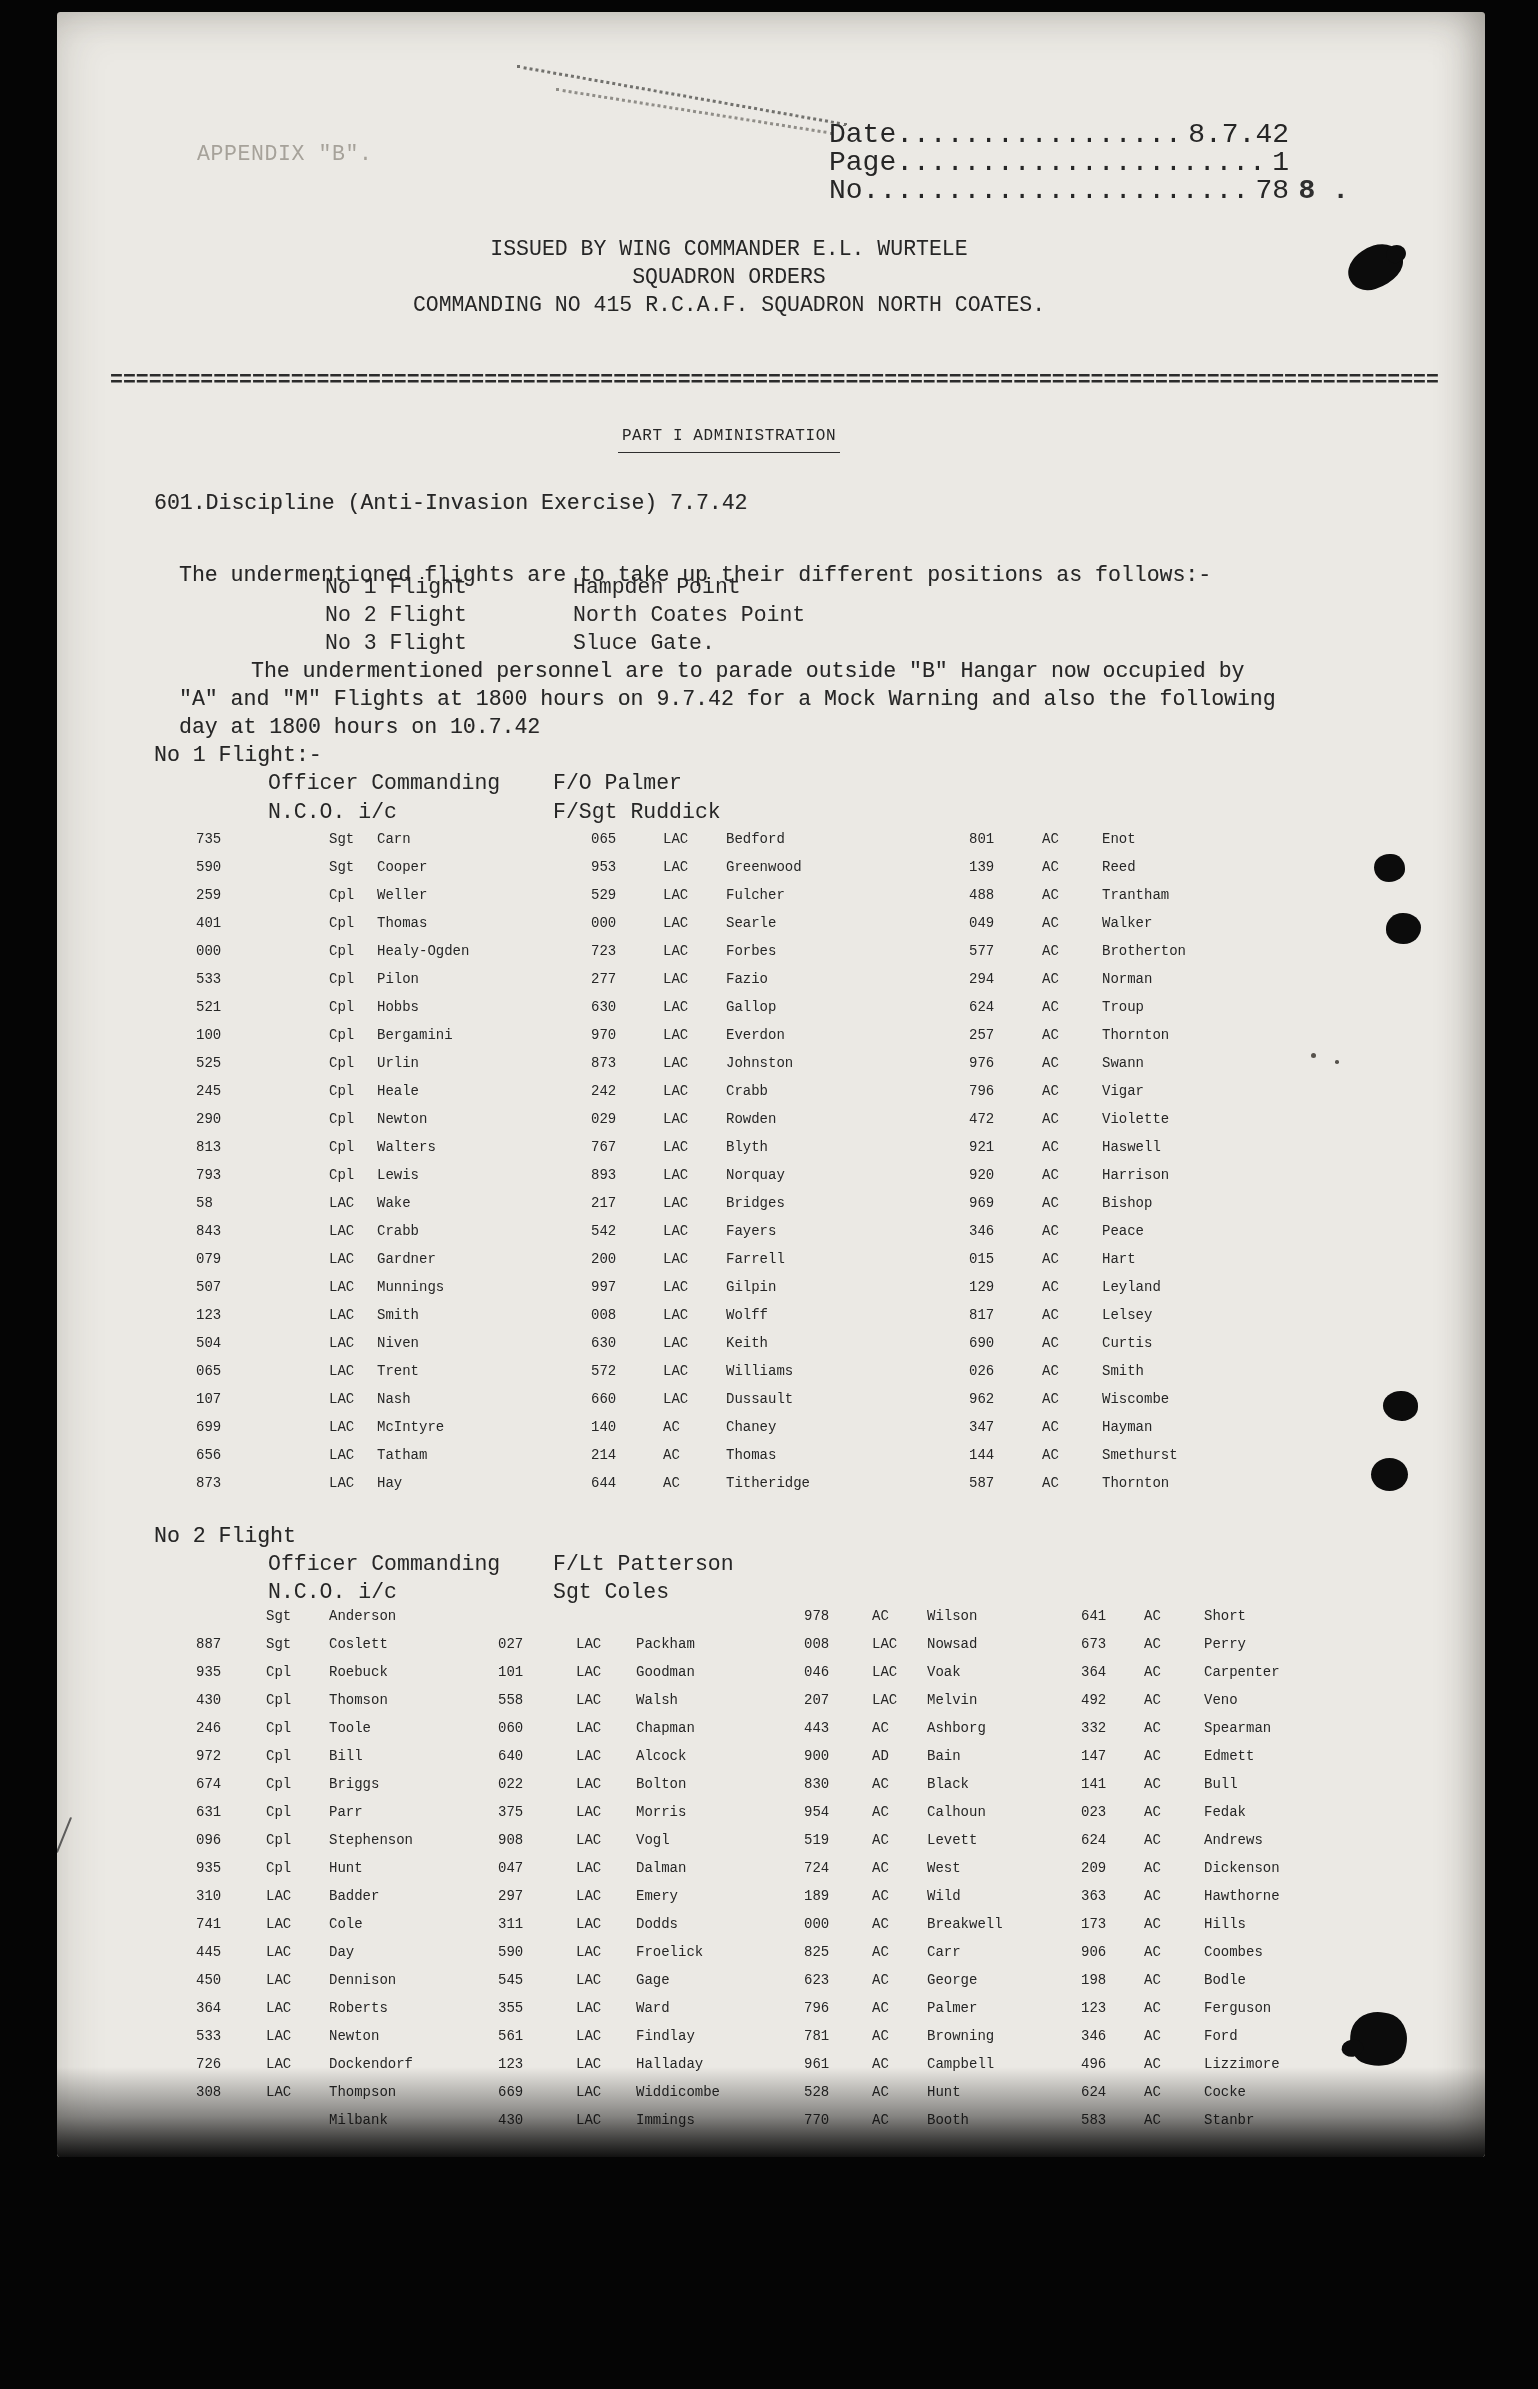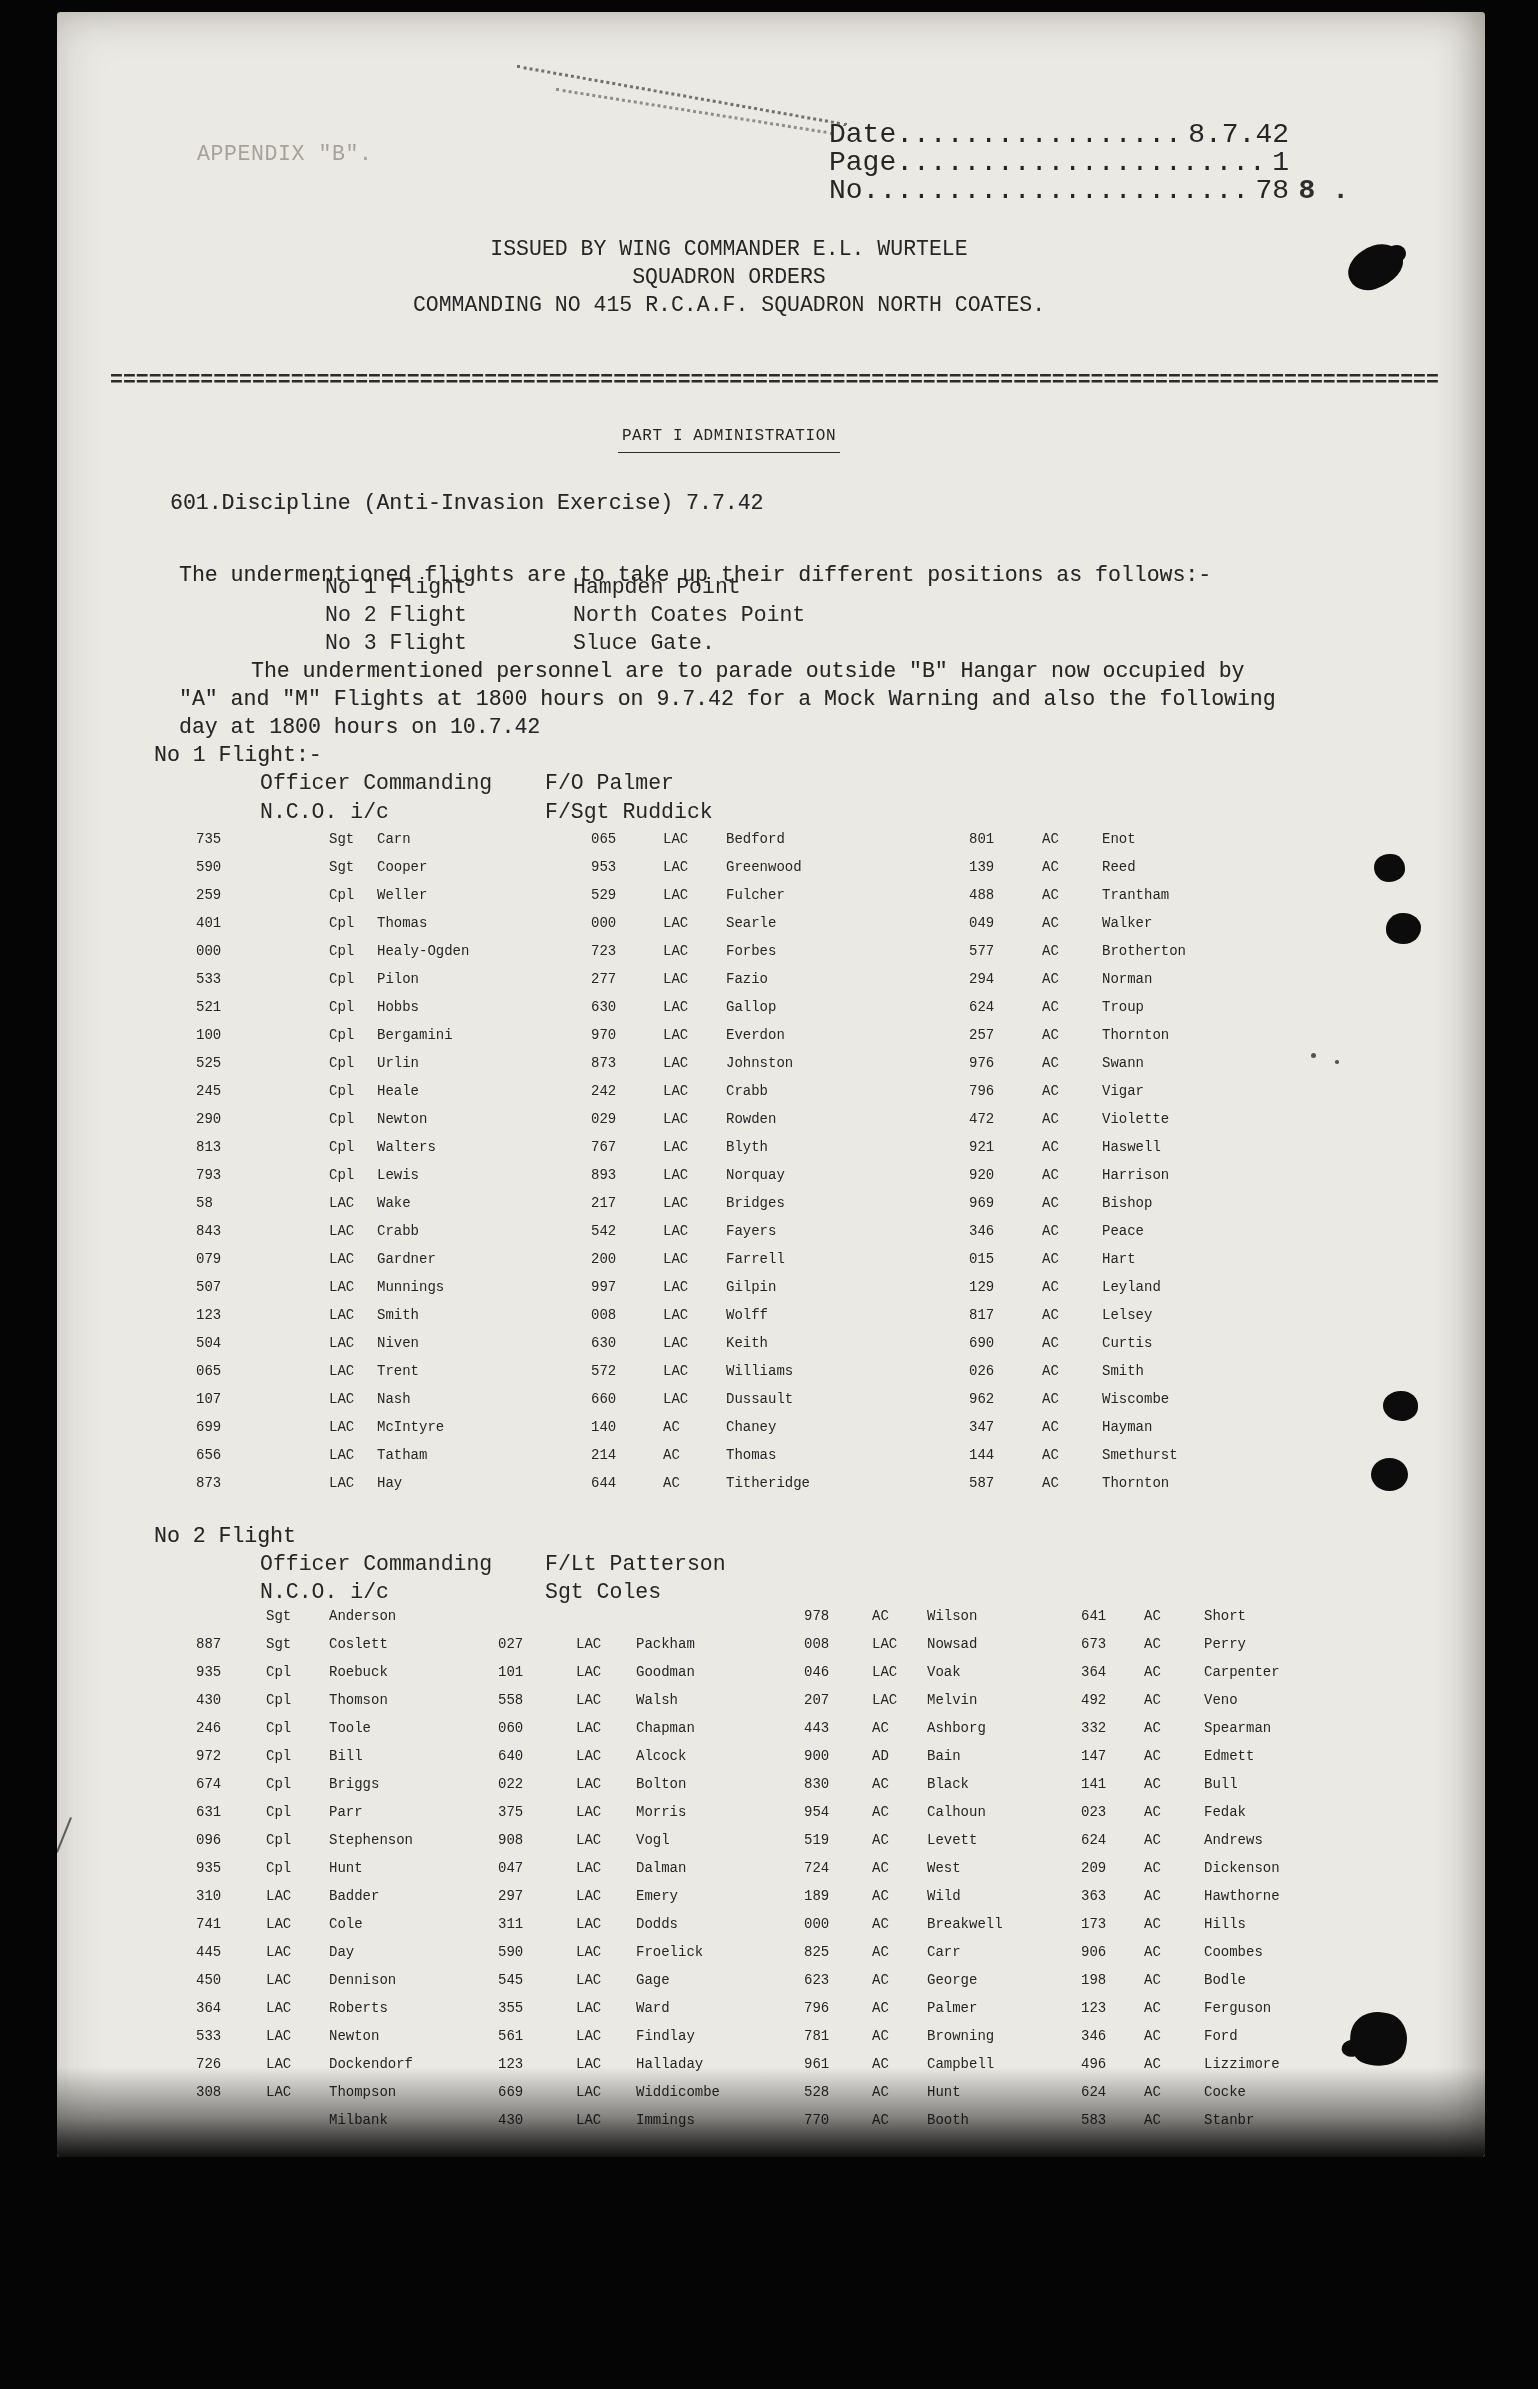--- a/index.html
+++ b/index.html
@@ -17,34 +17,34 @@
   .appendix{position:absolute;left:140px;top:130px;font-size:21.5px;color:#a6a29a;letter-spacing:0.6px;white-space:nowrap;}
   .meta{position:absolute;left:772px;top:109px;width:460px;font-size:28px;line-height:28px;}
   .meta-line{position:relative;display:flex;white-space:nowrap;}
   .m-dots{flex:1;overflow:hidden;}
   .m-val{text-align:right;}
   .m-stray{position:absolute;left:100%;top:0;margin-left:9.6px;font-weight:bold;color:#2f2f2f;}
   .title-block{position:absolute;left:0;top:223px;width:1344px;text-align:center;font-size:21.5px;line-height:28px;white-space:nowrap;}
   .divider{position:absolute;left:53px;top:356px;width:1332px;height:26px;font-size:21.5px;line-height:24px;white-space:nowrap;overflow:hidden;font-weight:bold;color:#2b2b2b;}
   .part-wrap{position:absolute;left:0;top:410px;width:1344px;text-align:center;font-size:16px;line-height:28px;}
   .part-heading{display:inline-block;border-bottom:1.8px solid #2e2e2e;padding:0 3.6px 1.8px;letter-spacing:0.6px;}
-  .l-601{left:97px;top:477px;margin-left:16px;}
+  .l-601{left:97px;top:477px;}
   .l-b{left:194px;top:505px;}
   .l-c{left:122px;top:549px;}
   .pos-row{position:absolute;left:268px;font-size:21.5px;line-height:28px;display:flex;white-space:nowrap;}
   .p0{top:561px}.p1{top:589px}.p2{top:617px}
   .pos-flight{display:inline-block;width:248px;}
   .l-d{left:194px;top:645px;}
   .l-e{left:122px;top:673px;}
   .l-f{left:122px;top:701px;}
   .l-f1title{left:97px;top:729px;}
   .oc-line{position:absolute;left:203px;font-size:21.5px;line-height:28px;white-space:nowrap;}
   .oc1{top:757px}.nco1{top:786px}
   .oc2{top:1538px}.nco2{top:1566px}
-  .oc-label{display:inline-block;width:285px;}
+  .oc-label{display:inline-block;width:285px;margin-left:8px;}
   .l-f2title{left:97px;top:1510px;}
   .roster{position:absolute;left:139px;font-size:14px;line-height:28px;}
   .r1{top:813px;}
   .r2{top:1590px;}
   .roster-row{display:grid;white-space:nowrap;}
   .f1-row{grid-template-columns:133px 48px 214px 72px 63px 243px 73px 60px auto;}
   .f2-row{grid-template-columns:70px 63px 169px 78px 60px 168px 68px 55px 154px 63px 60px auto;}
   .cell{overflow:visible;}
   .artifact{position:absolute;opacity:.75;}
   .dots-1{left:460px;top:53px;width:335px;border-top:3px dotted #4a4a46;transform:rotate(10deg);transform-origin:left top;}

